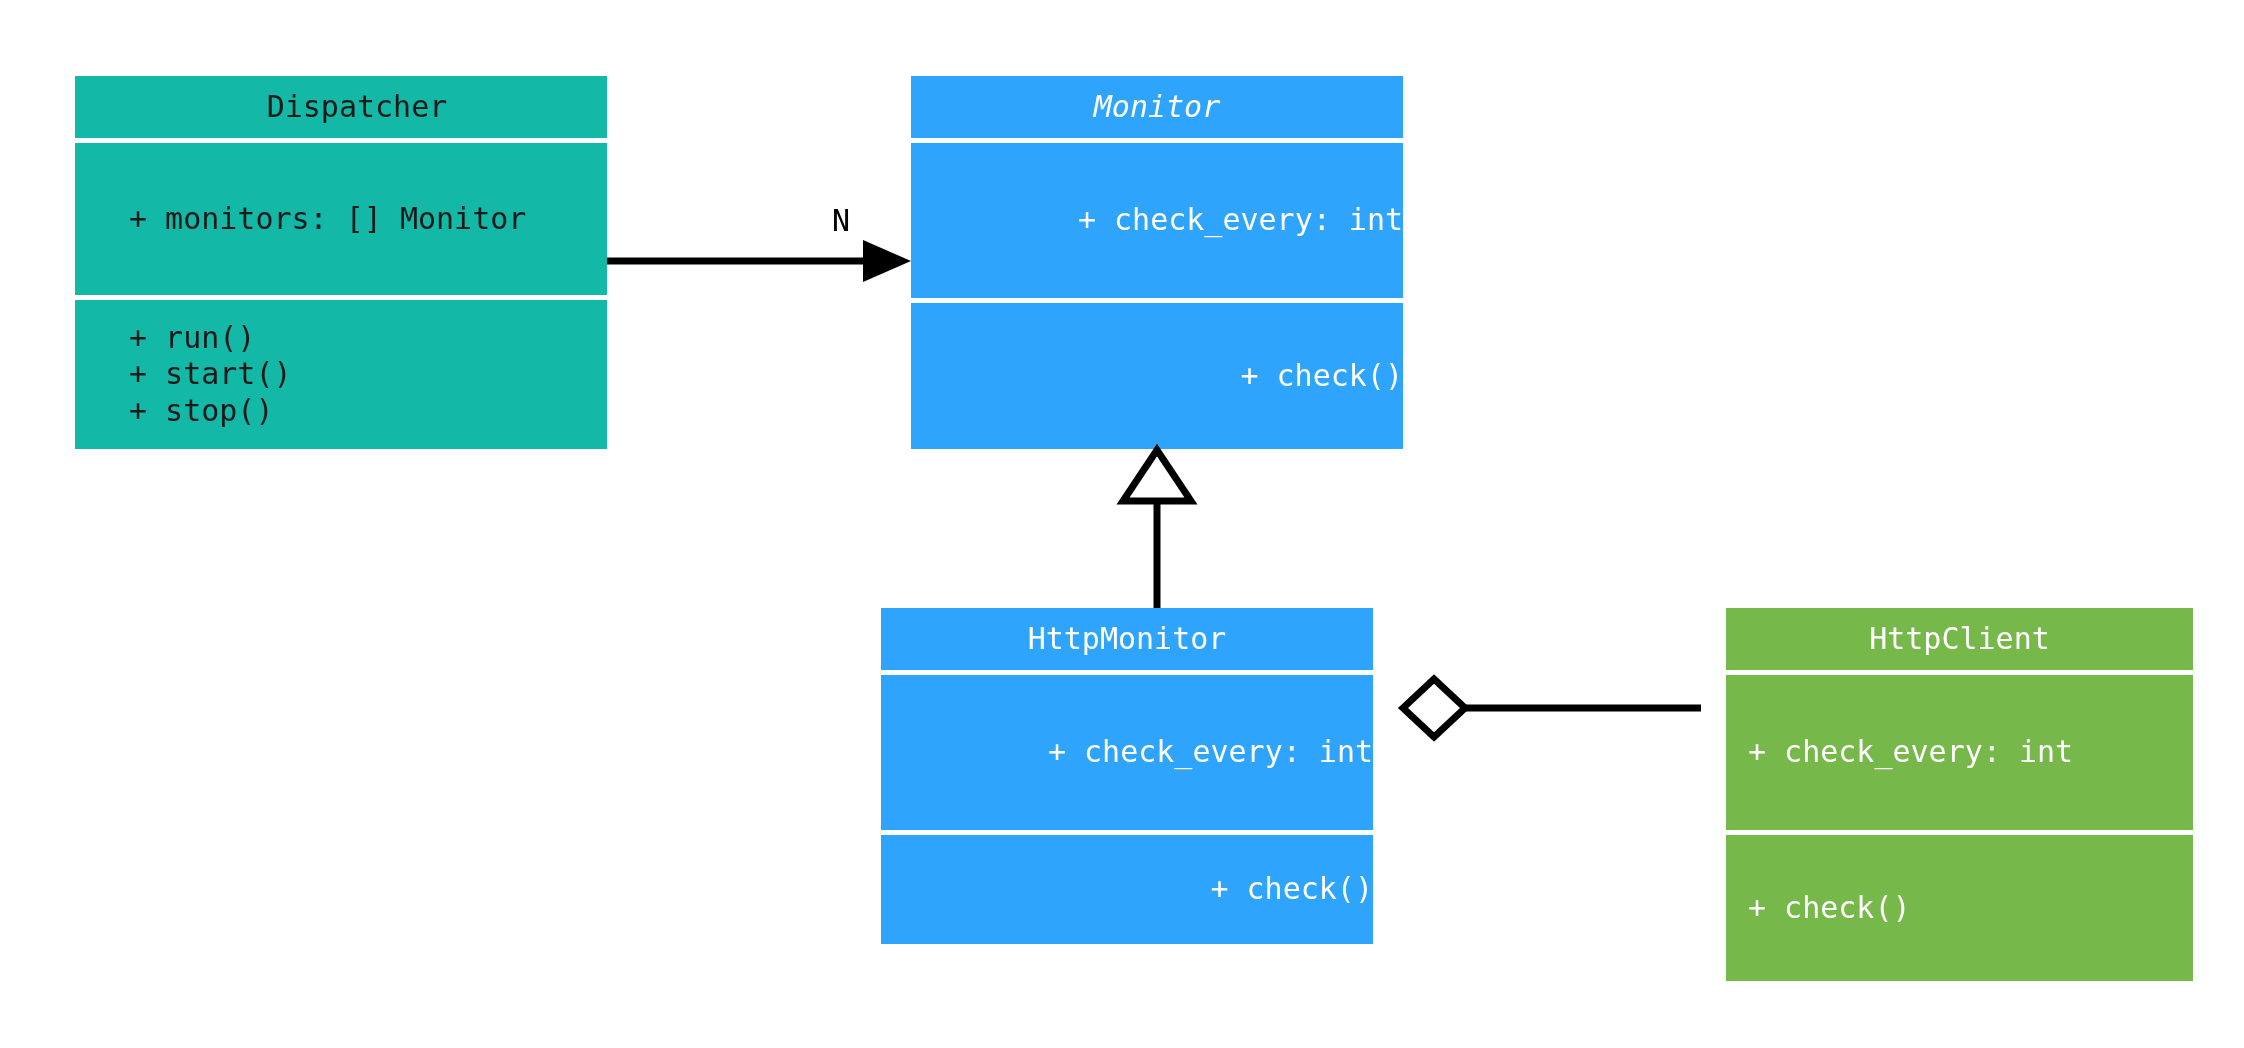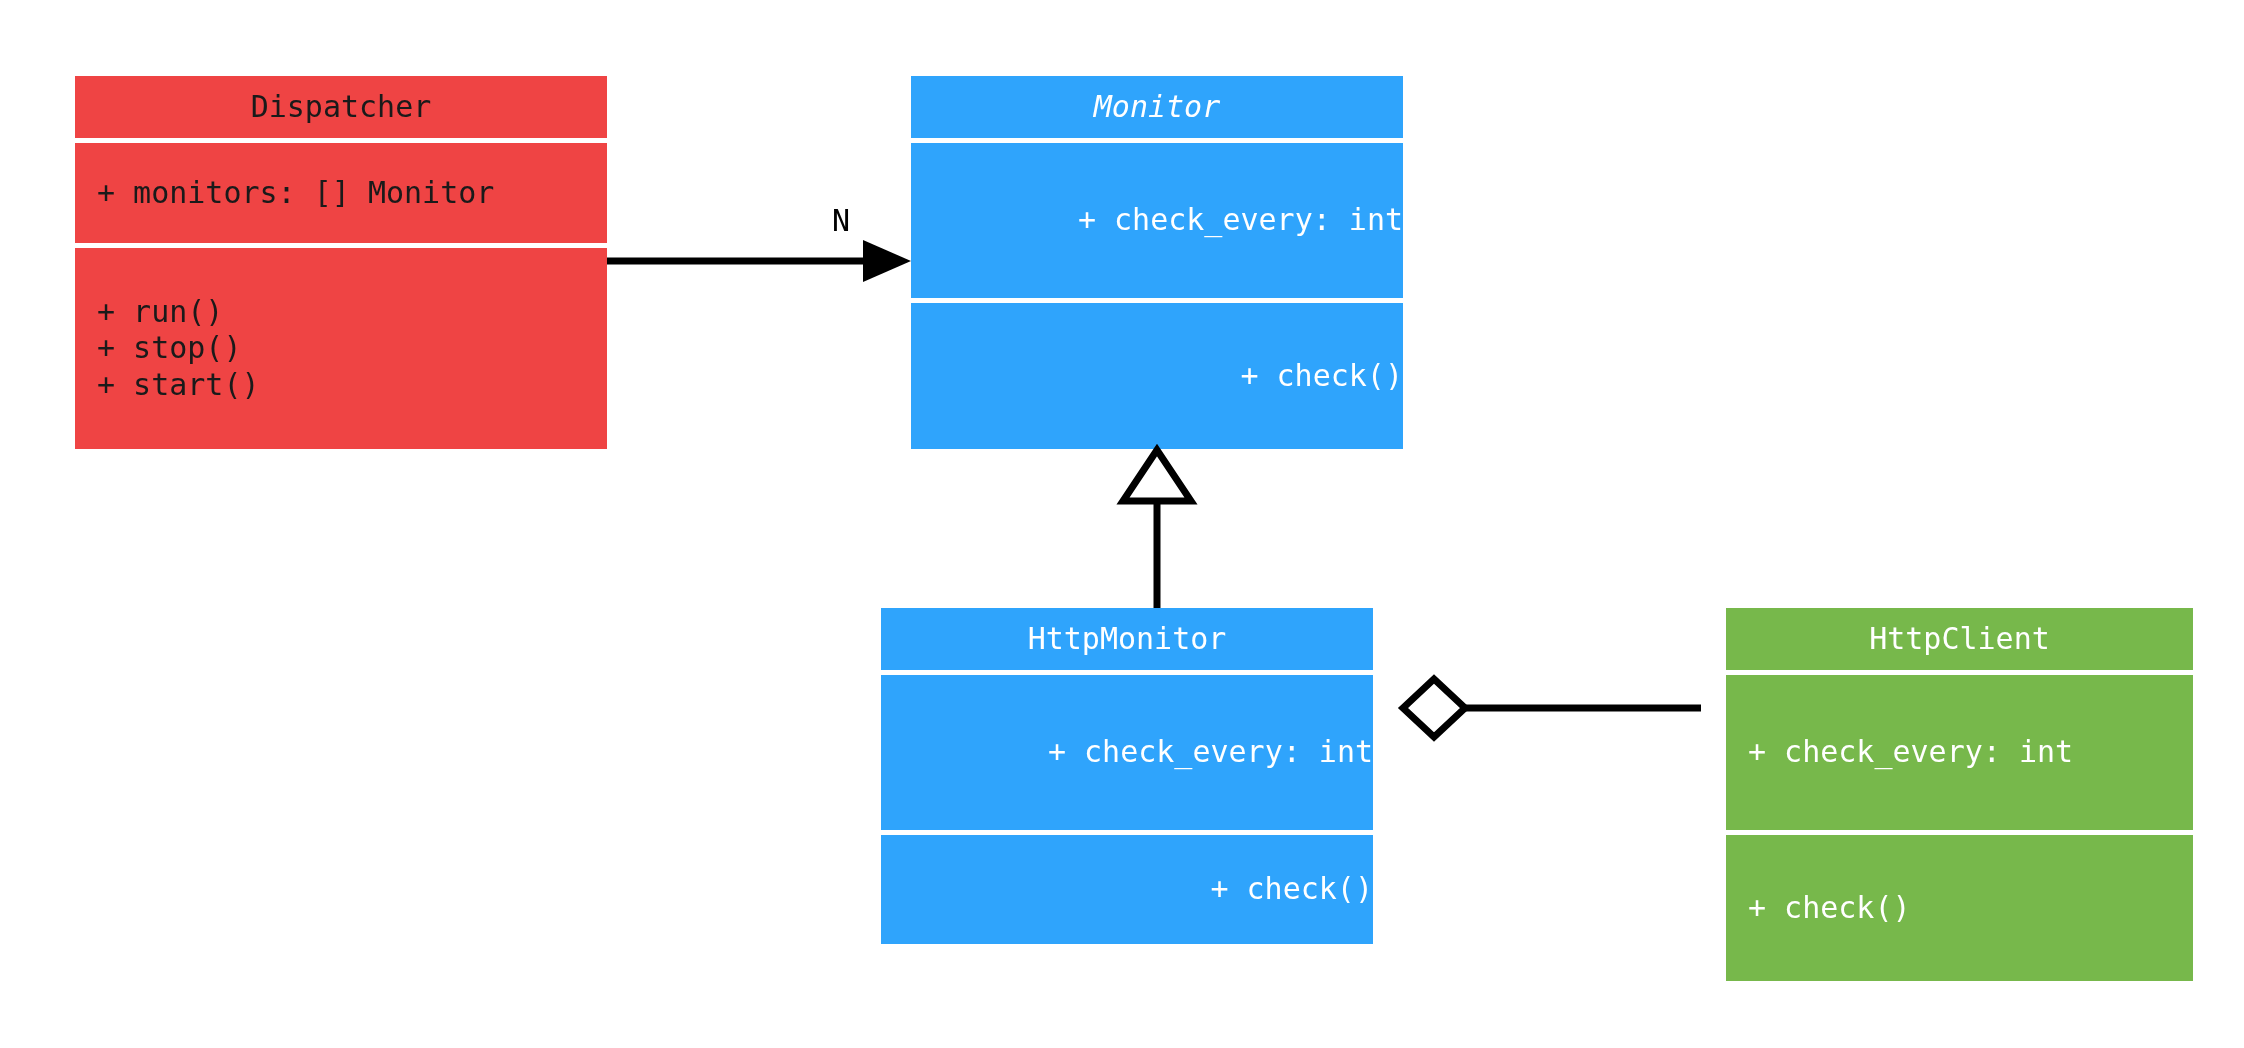--- a/index.html
+++ b/index.html
@@ -60,36 +60,36 @@
     white-space: pre;
     padding-left: 22px;
   }
 
   .members-block {
     display: flex;
     flex-direction: column;
   }
 
   
-  .theme-yellow .compartment { background: #ef4444; }
+  .theme-yellow .compartment { background: #14b8a6; padding-left: 32px; }
   .theme-yellow .class-title,
   .theme-yellow .member { color: #1a1a1a; }
 
   .theme-blue .compartment { background: #2fa4fc; }
   .theme-blue .class-title,
   .theme-blue .member { color: #ffffff; text-align: right; }
 
   .theme-green .compartment { background: #77b84b; margin-left: 25px; }
   .theme-green .class-title,
   .theme-green .member { color: #ffffff; }
 
   
   #class-dispatcher { left: 75px; top: 76px; width: 532px; height: 373px; }
   #class-dispatcher .title-comp   { height: 62px; }
-  #class-dispatcher .attrs-comp   { height: 100px; }
+  #class-dispatcher .attrs-comp   { height: 152px; }
   #class-dispatcher .methods-comp { flex: 1 1 auto; }
 
   
   #class-monitor { left: 911px; top: 76px; width: 492px; height: 373px; }
   #class-monitor .title-comp   { height: 62px; }
   #class-monitor .attrs-comp   { height: 155px; }
   #class-monitor .methods-comp { flex: 1 1 auto; }
 
   
   #class-httpmonitor { left: 881px; top: 608px; width: 492px; height: 336px; }
@@ -131,22 +131,22 @@
       <span class="class-title">Dispatcher</span>
     </div>
     <div class="compartment attrs-comp">
       <div class="members-block">
         <span class="member">+ monitors: [] Monitor</span>
       </div>
     </div>
     <div class="compartment methods-comp">
       <div class="members-block">
         <span class="member">+ run()</span>
+        <span class="member">+ start()</span>
         <span class="member">+ stop()</span>
-        <span class="member">+ start()</span>
       </div>
     </div>
   </div>
 
   <div class="uml-class theme-blue" id="class-monitor">
     <div class="compartment title-comp">
       <span class="class-title abstract">Monitor</span>
     </div>
     <div class="compartment attrs-comp">
       <div class="members-block">

